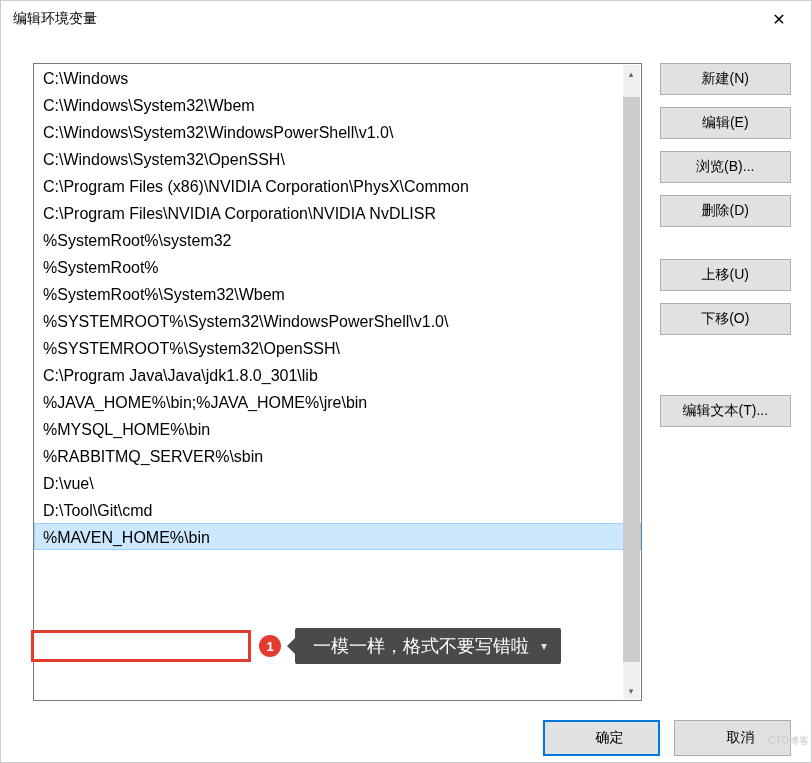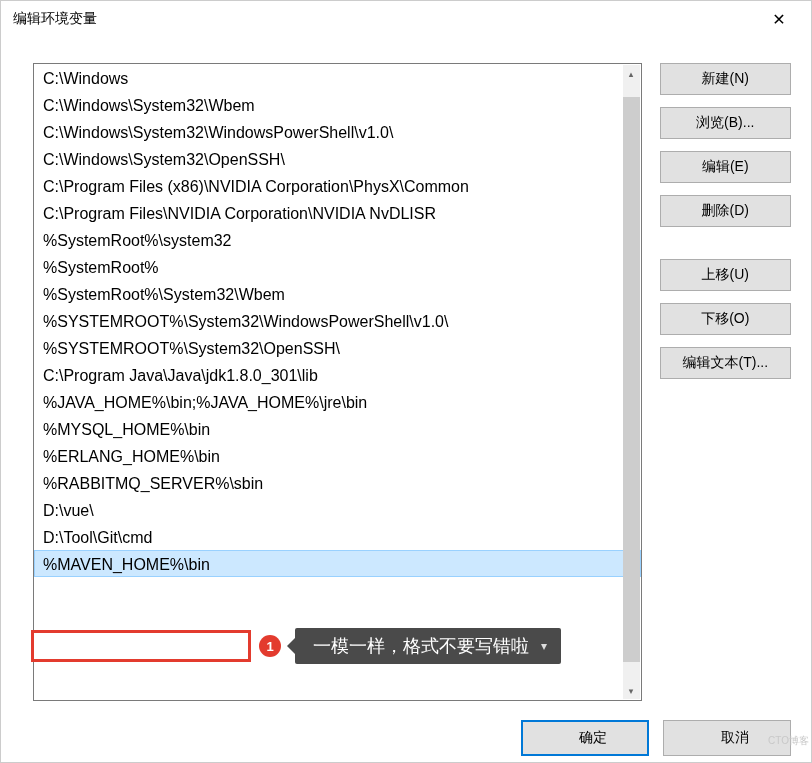--- a/index.html
+++ b/index.html
@@ -111,31 +111,31 @@
       background: #e1e1e1;
       font-size: 14px;
       color: #000;
       display: flex;
       align-items: center;
       justify-content: center;
       margin-bottom: 12px;
       cursor: default;
     }
     .gap-small { margin-top: 20px; }
-    .gap-large { }
+    .gap-large { margin-top: 48px; }
 
     .bottom-bar {
       position: absolute;
       right: 20px;
       bottom: 6px;
       display: flex;
       gap: 14px;
     }
     .bottom-btn {
-      width: 128px;
+      width: 117px;
       height: 36px;
       border: 1px solid #adadad;
       background: #e1e1e1;
       font-size: 14px;
       display: flex;
       align-items: center;
       justify-content: center;
       padding-left: 16px;
     }
     .bottom-btn.primary { border: 2px solid #0078d7; background: #e1e1e1; }
@@ -223,39 +223,38 @@
           <div class="list-item">C:\Program Files (x86)\NVIDIA Corporation\PhysX\Common</div>
           <div class="list-item">C:\Program Files\NVIDIA Corporation\NVIDIA NvDLISR</div>
           <div class="list-item">%SystemRoot%\system32</div>
           <div class="list-item">%SystemRoot%</div>
           <div class="list-item">%SystemRoot%\System32\Wbem</div>
           <div class="list-item">%SYSTEMROOT%\System32\WindowsPowerShell\v1.0\</div>
           <div class="list-item">%SYSTEMROOT%\System32\OpenSSH\</div>
           <div class="list-item">C:\Program Java\Java\jdk1.8.0_301\lib</div>
           <div class="list-item">%JAVA_HOME%\bin;%JAVA_HOME%\jre\bin</div>
           <div class="list-item">%MYSQL_HOME%\bin</div>
-          <div class="list-item">%ERLANG_HOME%\bin</div>
           <div class="list-item">%RABBITMQ_SERVER%\sbin</div>
           <div class="list-item">D:\vue\</div>
           <div class="list-item">D:\Tool\Git\cmd</div>
           <div class="list-item selected">%MAVEN_HOME%\bin</div>
         </div>
       <div class="scrollbar">
         <div class="scroll-btn">▴</div>
         <div class="scroll-track">
           <div class="scroll-thumb"></div>
         </div>
         <div class="scroll-btn">▾</div>
       </div>
     </div>
 
     <div class="button-col">
       <div class="btn">新建(N)</div>
+      <div class="btn">编辑(E)</div>
       <div class="btn">浏览(B)...</div>
-      <div class="btn">编辑(E)</div>
       <div class="btn">删除(D)</div>
       <div class="btn gap-small">上移(U)</div>
       <div class="btn">下移(O)</div>
       <div class="btn gap-large">编辑文本(T)...</div>
     </div>
   </div>
 
   <div class="bottom-bar">
     <div class="bottom-btn primary">确定</div>
     <div class="bottom-btn cancel">取消</div>

